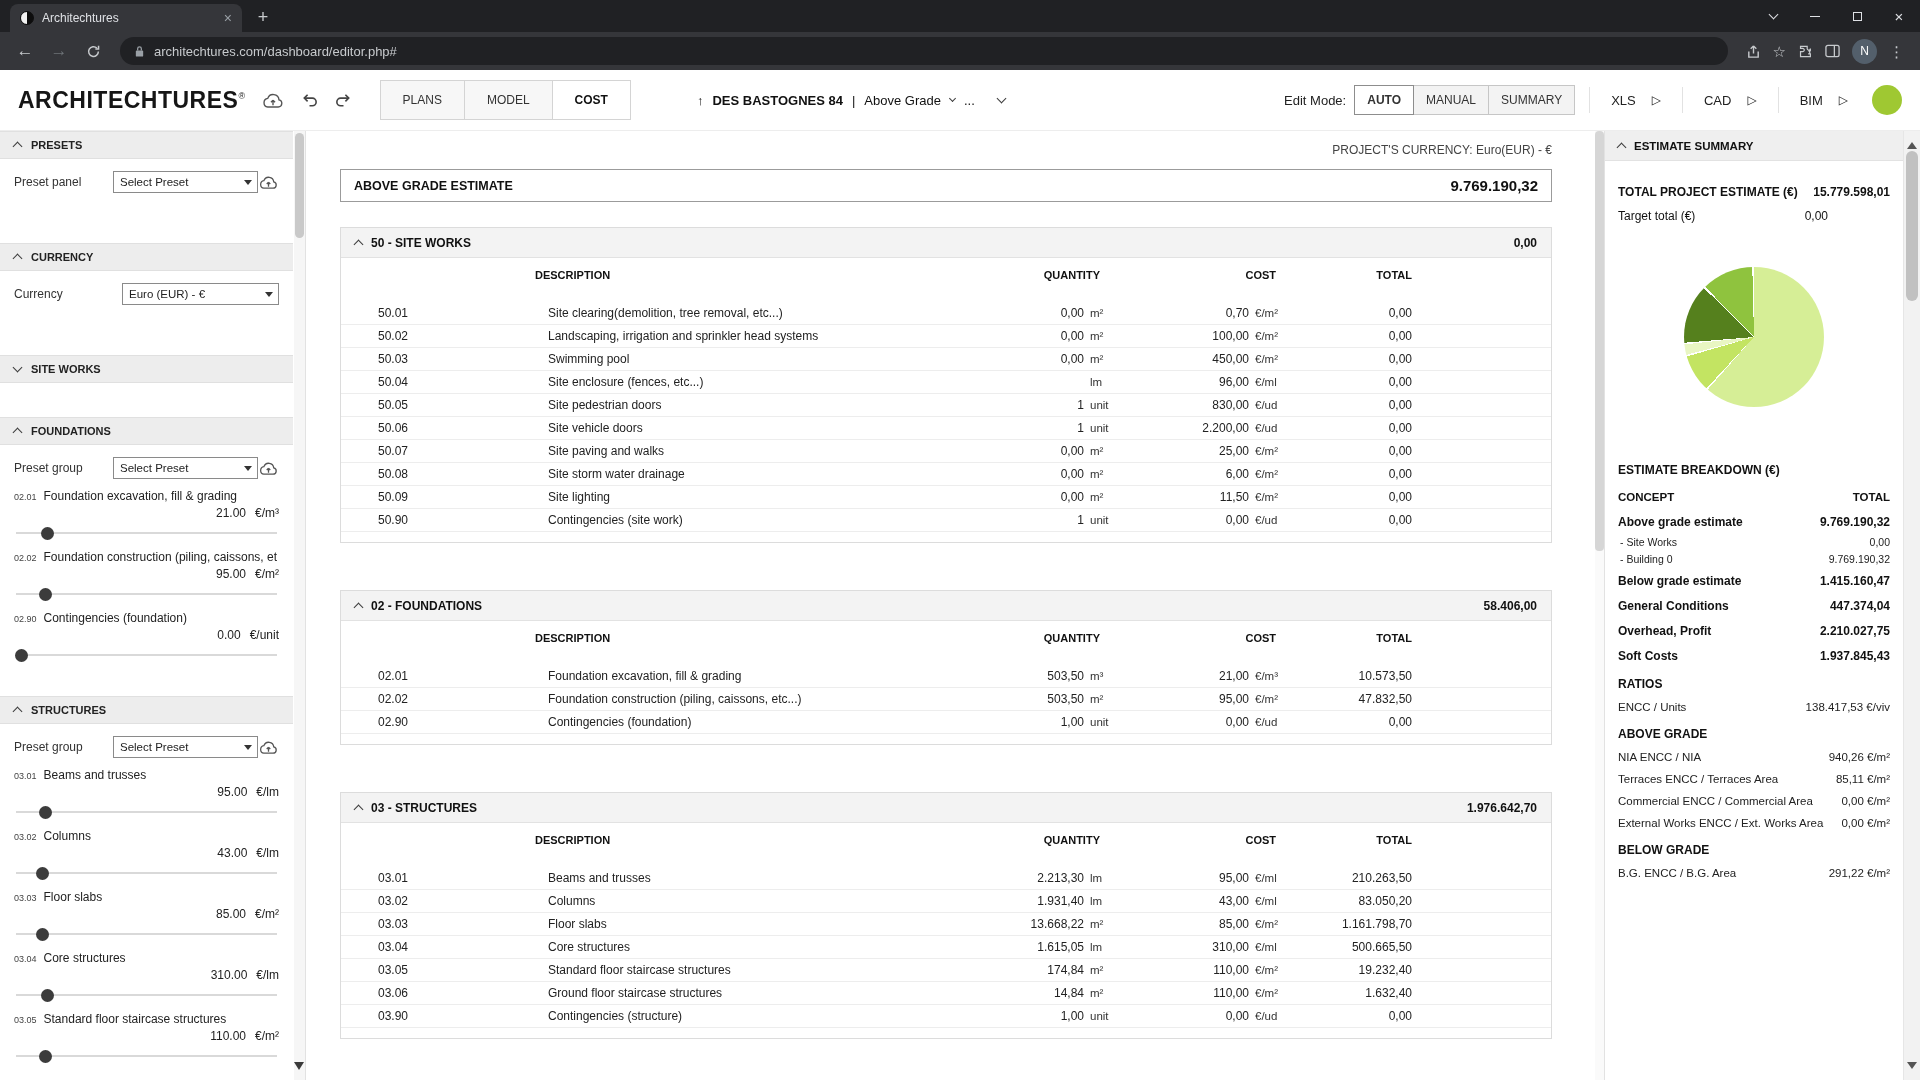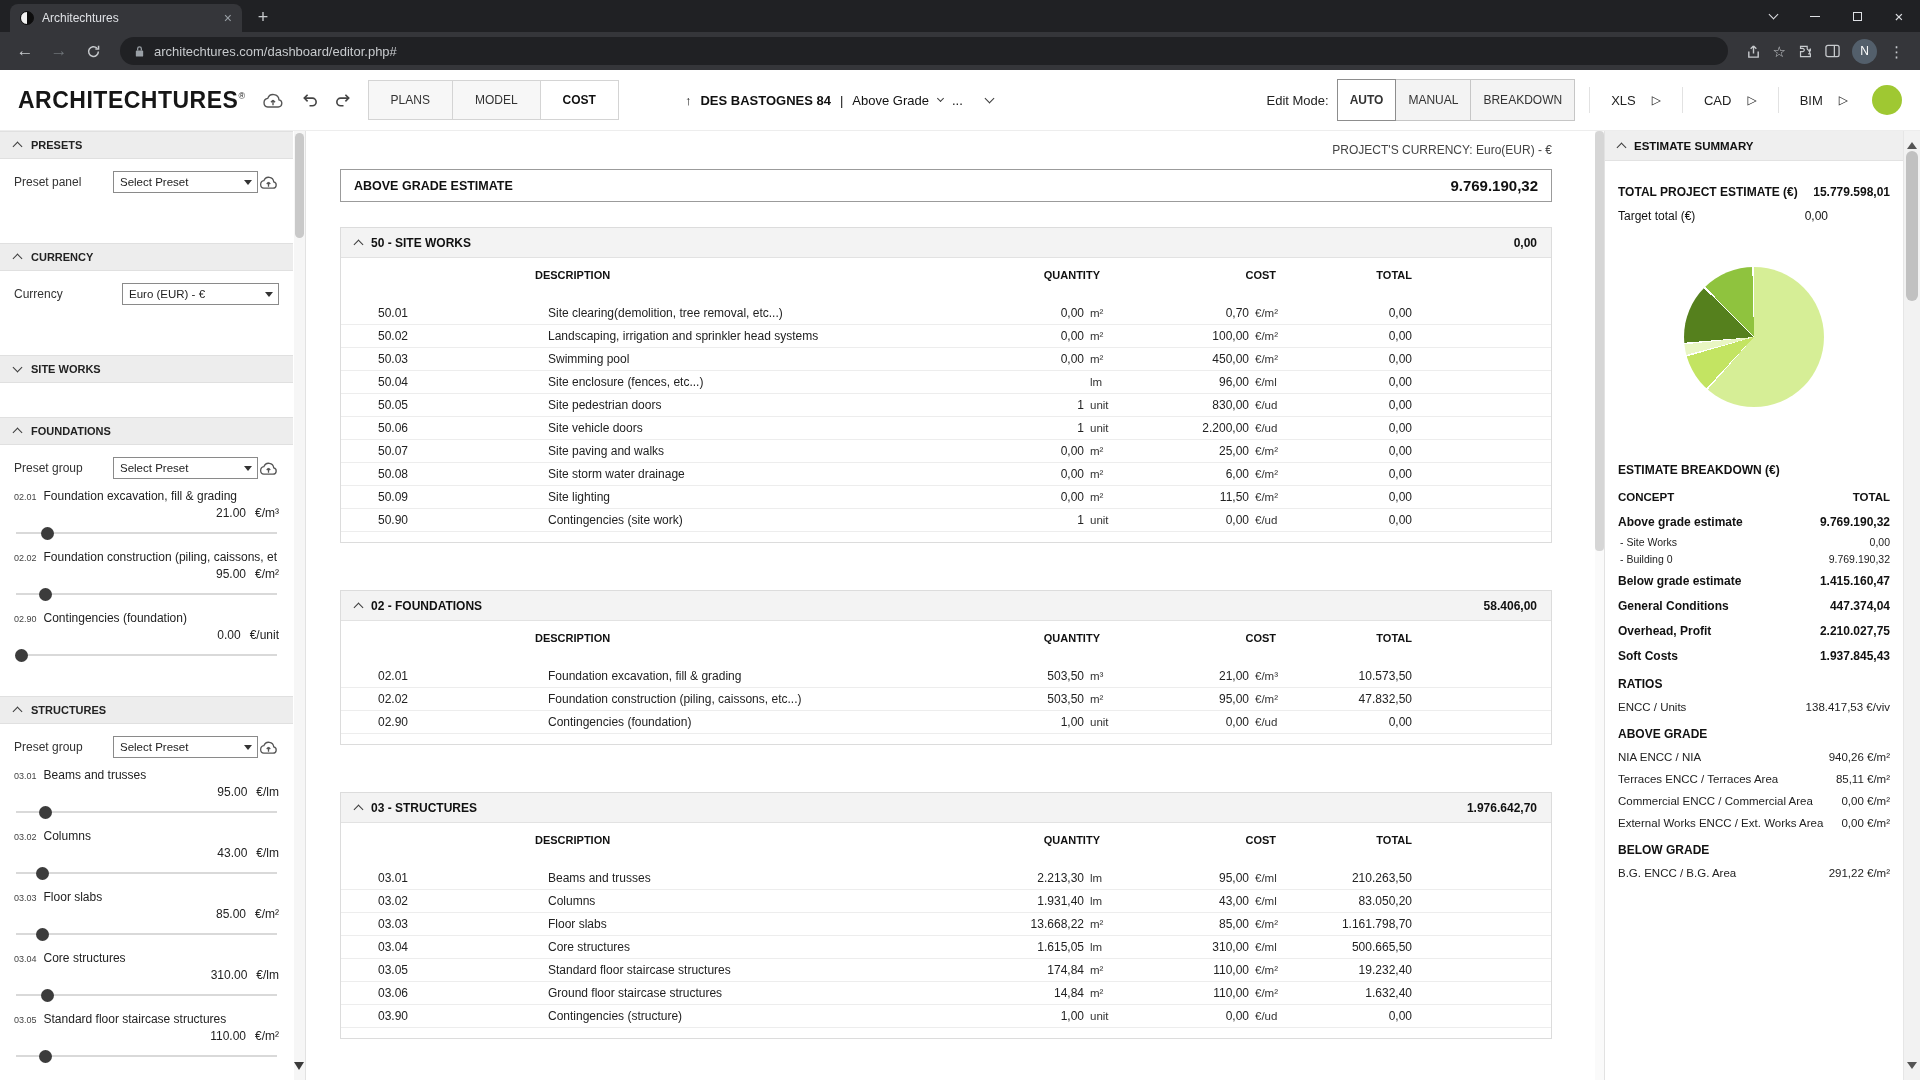--- a/index.html
+++ b/index.html
@@ -29,29 +29,29 @@
   .url-text{color:#c7cacd;font-size:13px;}
   .tool-right{display:flex;align-items:center;gap:12px;padding:0 6px;}
   .avatar-sm{width:25px;height:25px;border-radius:50%;background:#535f6b;color:#fff;font-size:12px;display:flex;align-items:center;justify-content:center;flex:none;}
   .glyph{color:#c7cacd;font-size:15px;line-height:1;}
 
   
   .app-header{height:61px;background:#fff;display:flex;align-items:center;padding:0 18px;border-bottom:1px solid #ededed;flex:none;}
   .logo{font-size:23px;font-weight:700;letter-spacing:.5px;color:#161616;white-space:nowrap;}
   .logo sup{font-size:9px;font-weight:400;}
   .hdr-ic{margin-left:15px;display:flex;align-items:center;}
-  .app-tabs{display:flex;margin-left:16px;}
+  .app-tabs{display:flex;margin-left:28px;}
   .app-tab{height:40px;display:flex;align-items:center;padding:0 22px;font-size:12px;color:#333;background:#f7f7f7;border:1px solid #d4d4d4;margin-left:-1px;}
   .app-tab.active{background:#fff;font-weight:700;color:#111;}
   .project{display:flex;align-items:center;gap:9px;margin-left:66px;font-size:13px;color:#111;}
   .project .pname{font-weight:700;}
   .hdr-right{margin-left:auto;display:flex;align-items:center;gap:9px;}
   .em-label{font-size:13px;color:#222;}
   .em-group{display:flex;}
-  .em-btn{height:42px;display:flex;align-items:center;padding:0 12px;font-size:12px;border:1px solid #c6c6c6;background:#f3f3f3;color:#333;margin-left:-1px;}
+  .em-btn{height:30px;display:flex;align-items:center;padding:0 12px;font-size:12px;border:1px solid #c6c6c6;background:#f3f3f3;color:#333;margin-left:-1px;}
   .em-btn.active{background:#fff;font-weight:700;border-color:#8d8d8d;z-index:1;}
   .vdiv{width:1px;height:26px;background:#e2e2e2;margin:0 5px;}
   .exp-btn{display:flex;align-items:center;gap:16px;font-size:13px;color:#222;padding:0 7px;}
   .play{font-size:12px;color:#222;}
   .avatar-g{width:30px;height:30px;border-radius:50%;background:#9fc832;margin-left:8px;flex:none;}
 
   
   .content{flex:1;display:flex;min-height:0;}
 
   
@@ -215,21 +215,21 @@
       <i class="chev down sm"></i>
       <span>...</span>
       <i class="chev down" style="margin-left:14px;"></i>
     </div>
 
     <div class="hdr-right">
       <span class="em-label">Edit Mode:</span>
       <div class="em-group">
         <span class="em-btn active">AUTO</span>
         <span class="em-btn">MANUAL</span>
-        <span class="em-btn">BREAKDOWN</span>
+        <span class="em-btn">SUMMARY</span>
       </div>
       <span class="vdiv"></span>
       <span class="exp-btn">
           <span>XLS</span>
           <span class="play">▷</span>
         </span>
       <span class="vdiv"></span>
       <span class="exp-btn">
           <span>CAD</span>
           <span class="play">▷</span>

